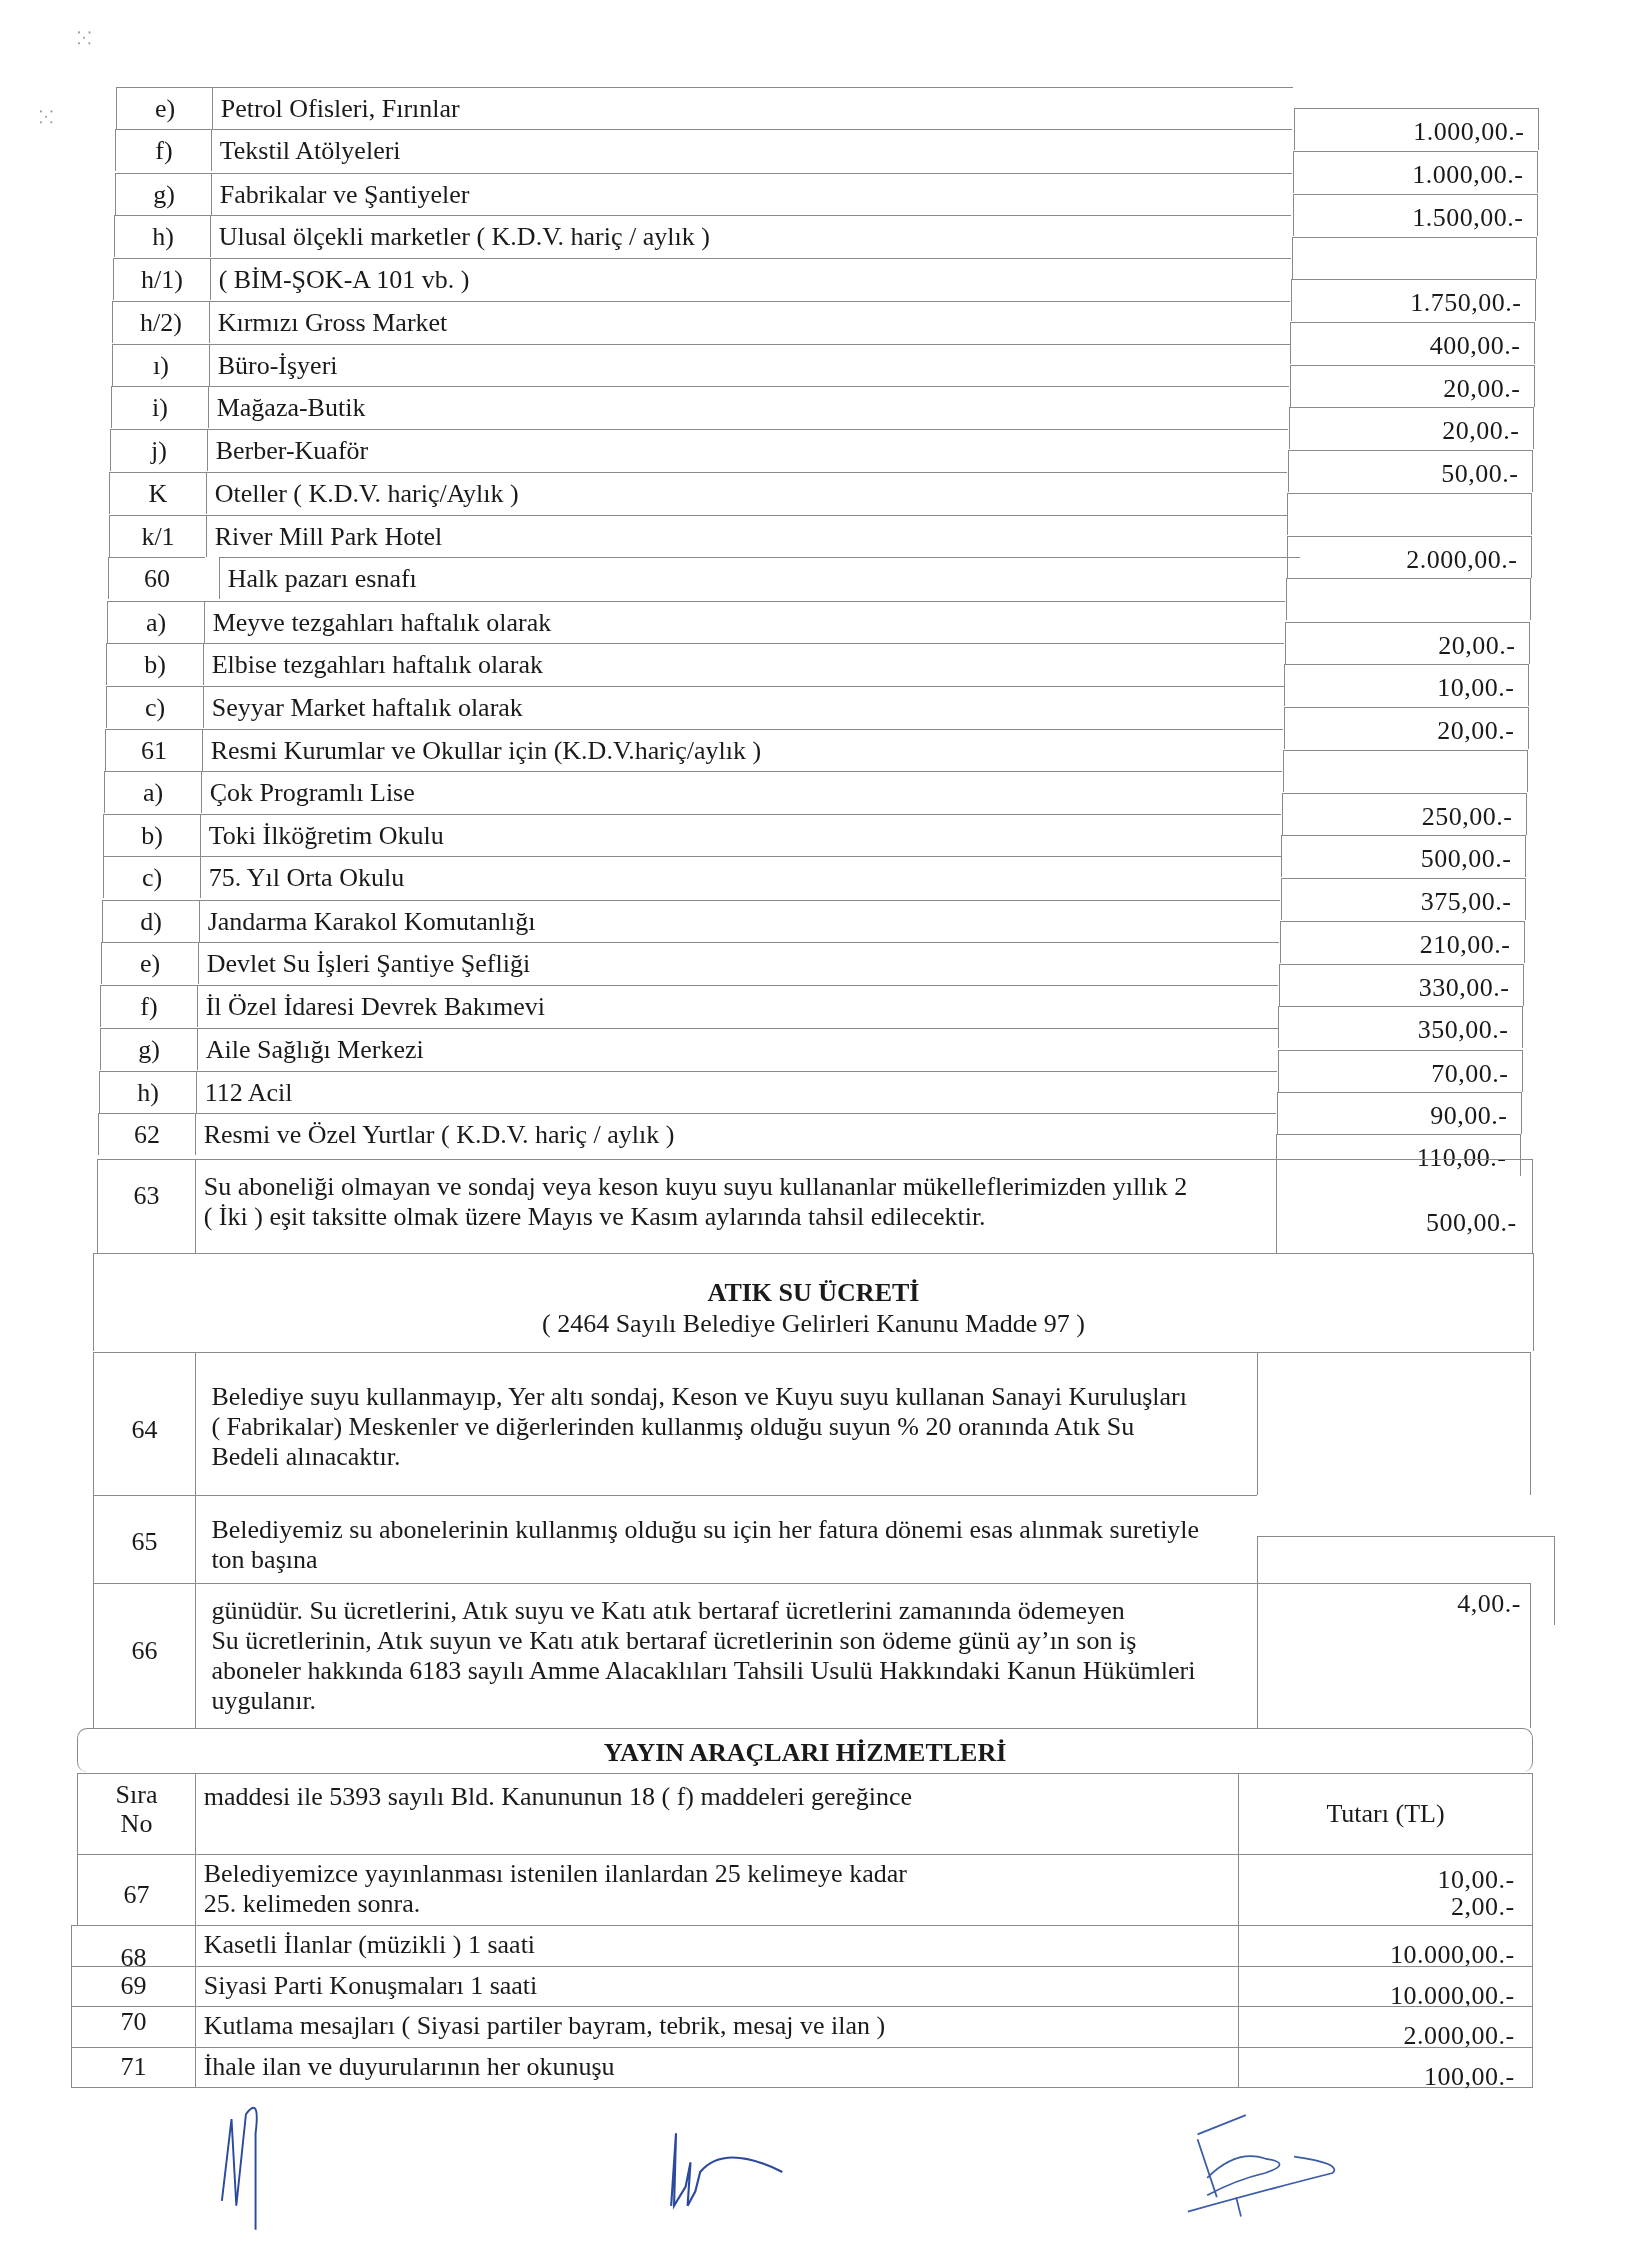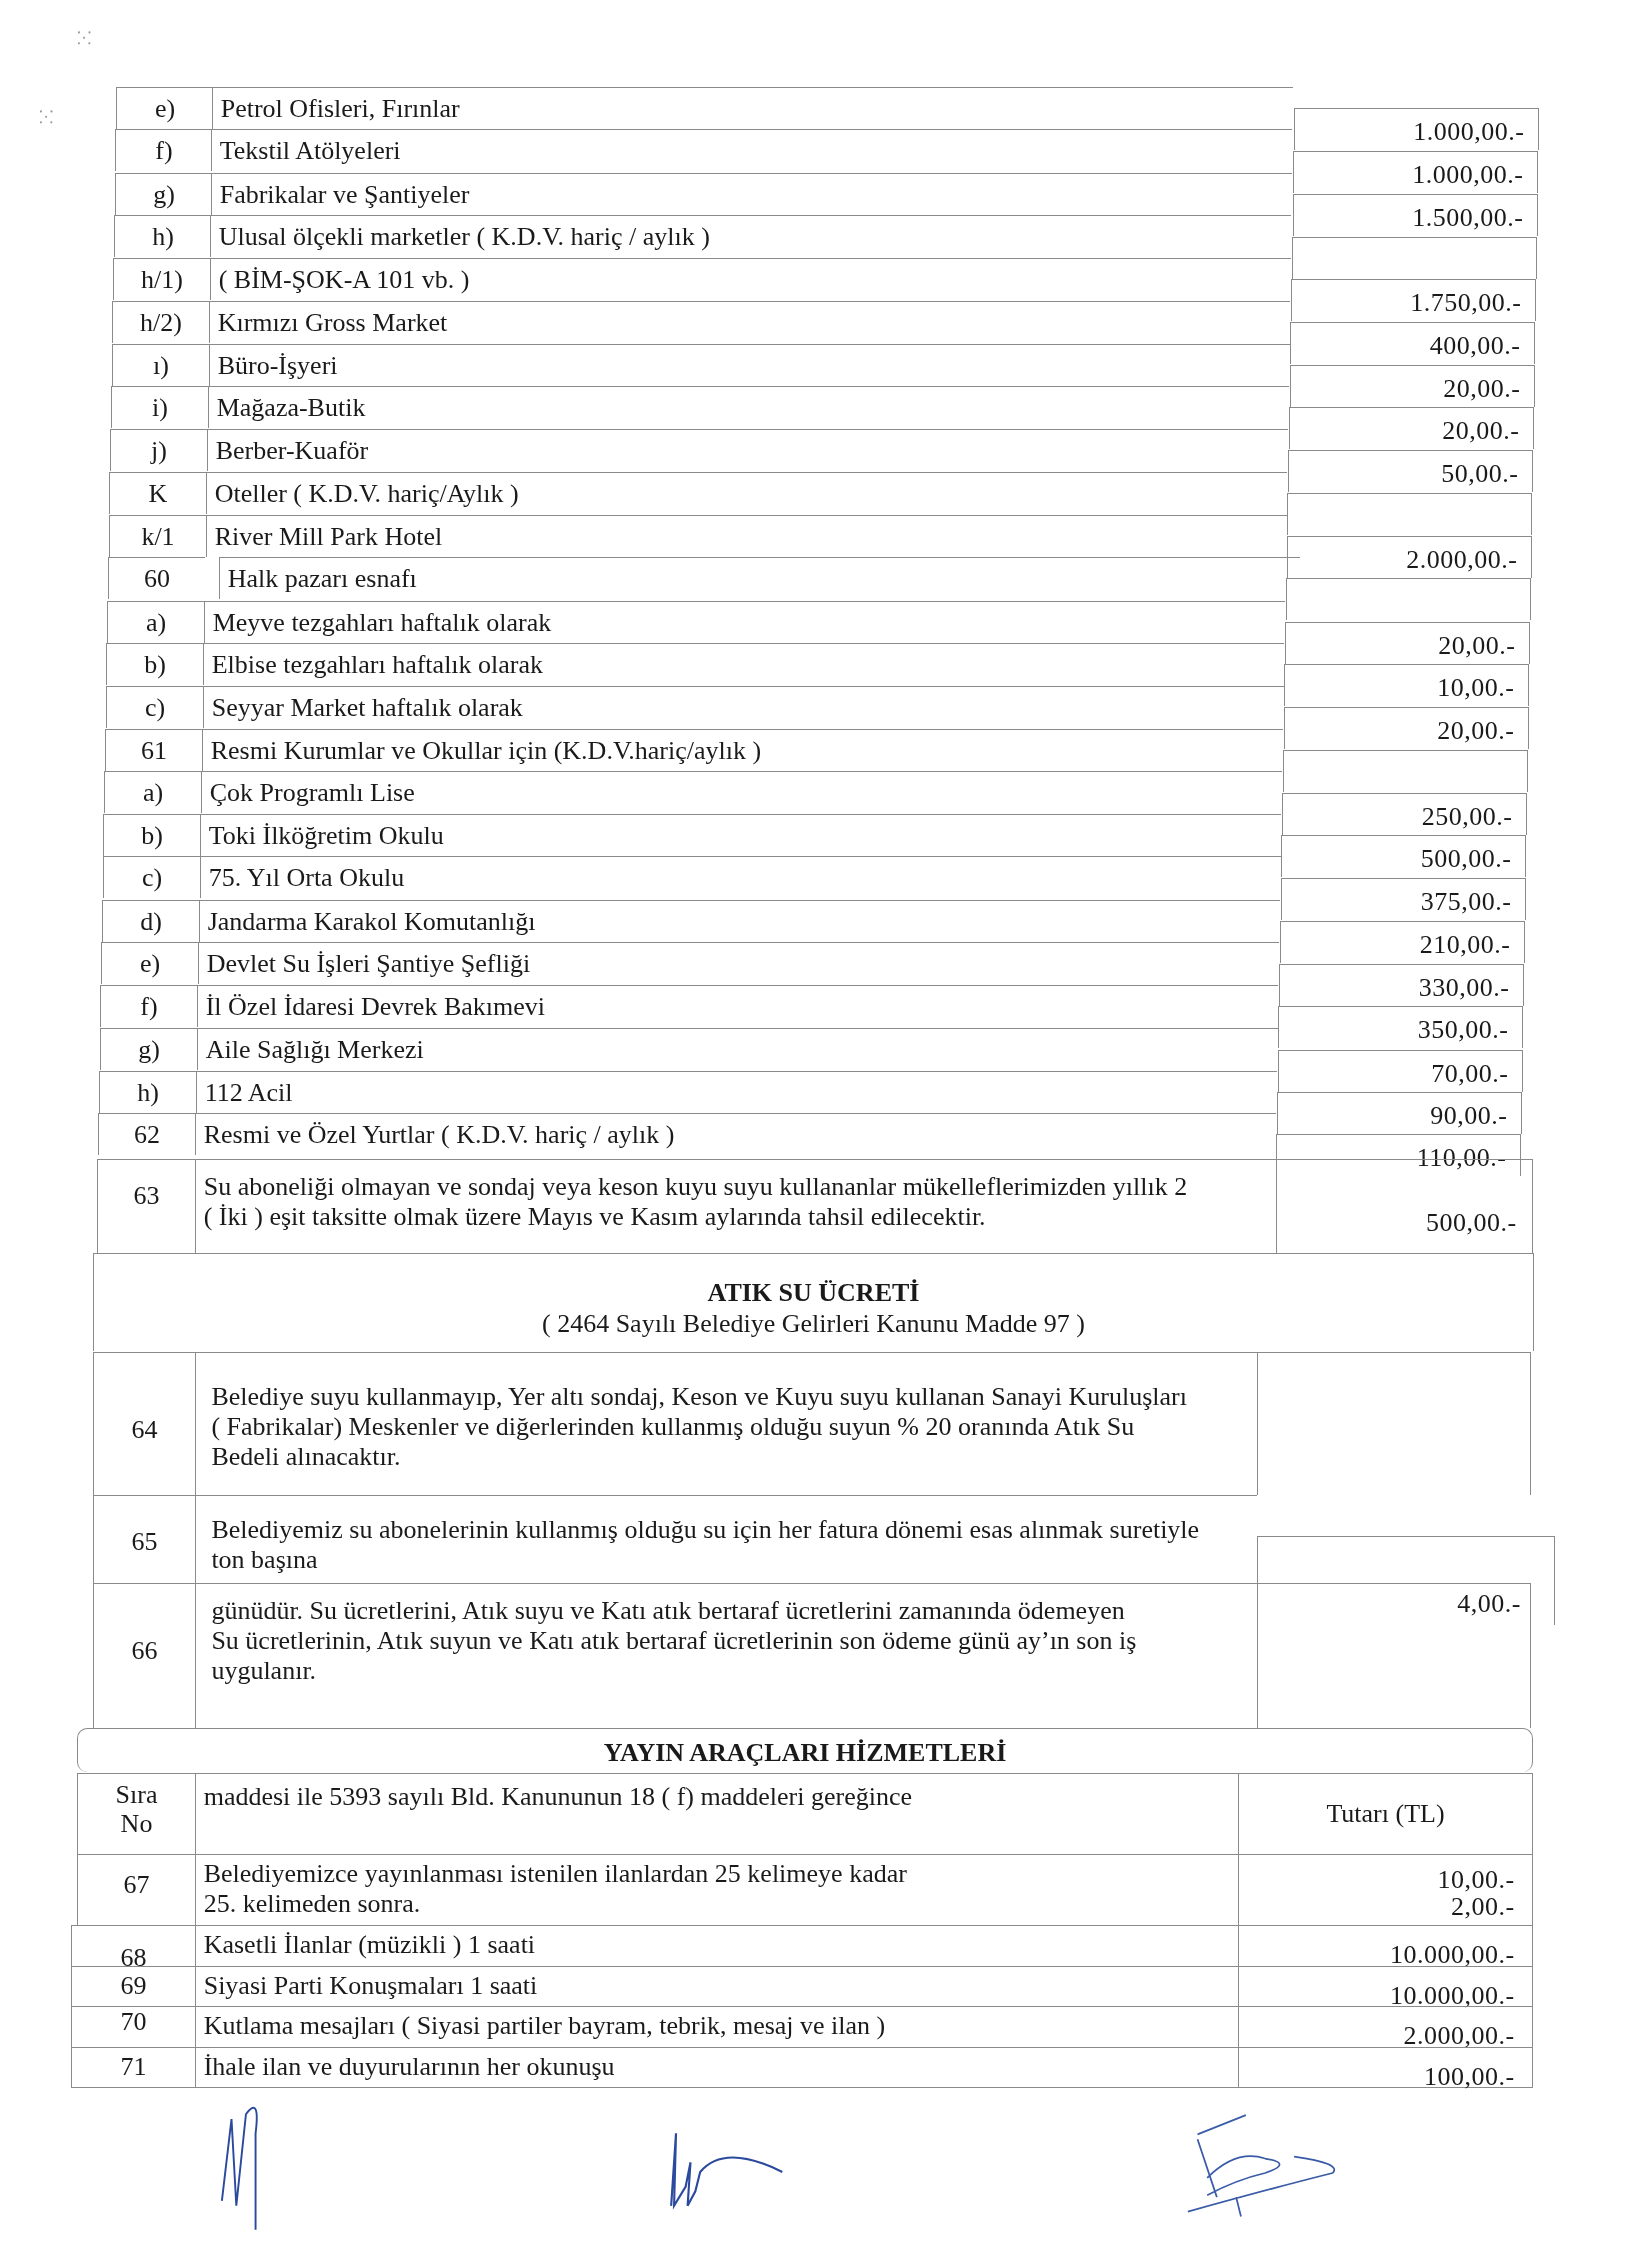--- a/index.html
+++ b/index.html
@@ -262,20 +262,21 @@
     <div class="cell amt-cell" style="left:1257px;top:1495px;width:298px;height:89px;margin-top:41px;">
       <div class="amt" style="right:33px;top:52px;">4,00.-</div>
     </div>
   </div>
 
   <div>
     <div class="cell no" style="left:93px;top:1583px;width:102px;height:145px;padding-top:52px;">66</div>
     <div class="cell desc para" style="left:195px;top:1583px;width:1062px;height:145px;padding-top:11.6px;padding-left:15.4px;">
       <div>günüdür. Su ücretlerini, Atık suyu ve Katı atık bertaraf ücretlerini zamanında ödemeyen</div>
       <div>Su ücretlerinin, Atık suyun ve Katı atık bertaraf ücretlerinin son ödeme günü ay’ın son iş</div>
+      <div>aboneler hakkında 6183 sayılı Amme Alacaklıları Tahsili Usulü Hakkındaki Kanun Hükümleri</div>
       <div>uygulanır.</div>
     </div>
     <div class="cell amt-cell" style="left:1257px;top:1583px;width:274px;height:145px;"></div>
   </div>
 
   <div class="section-header" style="left:77px;top:1728px;width:1456px;height:44px;border-bottom:none;border-radius:10px;">
     <div class="section-title" style="margin-top:7.7px;">YAYIN ARAÇLARI HİZMETLERİ</div>
   </div>
 
   <div>
@@ -283,21 +284,21 @@
       <div>Sıra</div>
       <div>No</div>
     </div>
     <div class="cell desc para" style="left:195px;top:1773px;width:1043px;height:81px;padding-top:7.7px;">
       <div>maddesi ile 5393 sayılı Bld. Kanununun 18 ( f) maddeleri gereğince</div>
     </div>
     <div class="cell amt-cell" style="left:1238px;top:1773px;width:295px;height:81px;text-align:center;padding-top:25px;">Tutarı (TL)</div>
   </div>
 
   <div>
-    <div class="cell no" style="left:77px;top:1854px;width:118px;height:71px;padding-top:15px;">67</div>
+    <div class="cell no" style="left:77px;top:1854px;width:118px;height:71px;padding-top:25px;">67</div>
     <div class="cell desc para" style="left:195px;top:1854px;width:1043px;height:71px;padding-top:3.9px;">
       <div>Belediyemizce yayınlanması istenilen ilanlardan 25 kelimeye kadar</div>
       <div>25. kelimeden sonra.</div>
     </div>
     <div class="cell amt-cell" style="left:1238px;top:1854px;width:295px;height:71px;">
       <div class="amt" style="right:17.4px;top:9.7px;">10,00.-</div>
       <div class="amt" style="right:17.4px;top:37px;">2,00.-</div>
     </div>
   </div>
 

